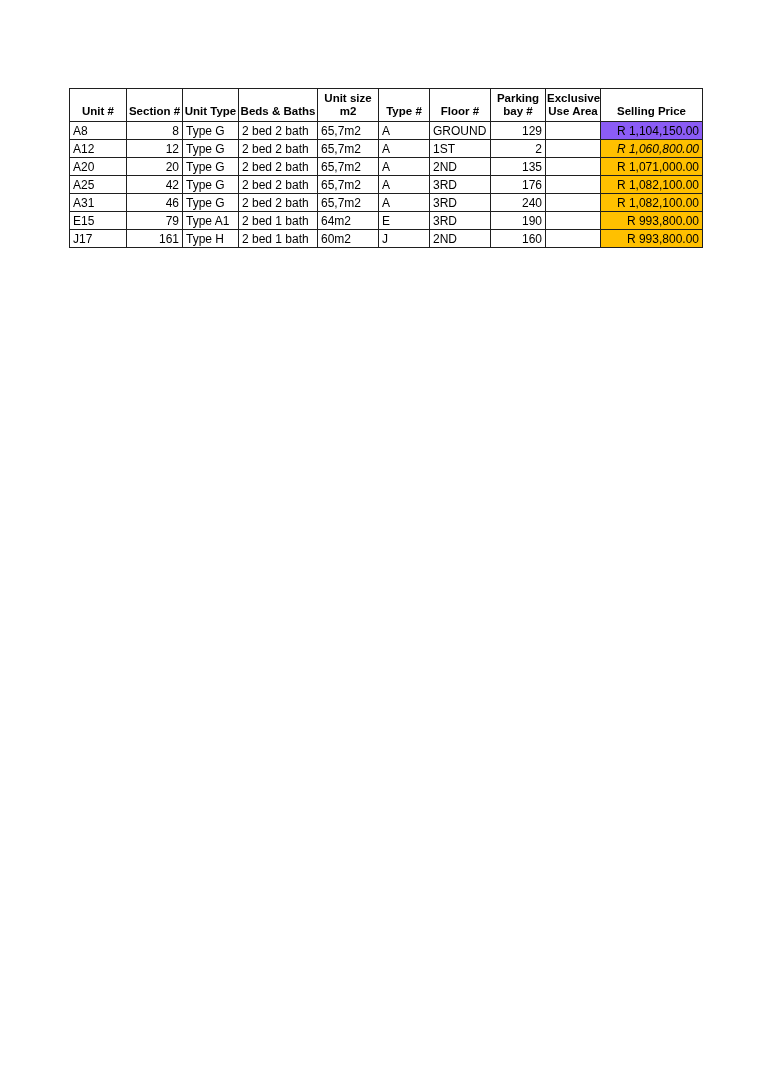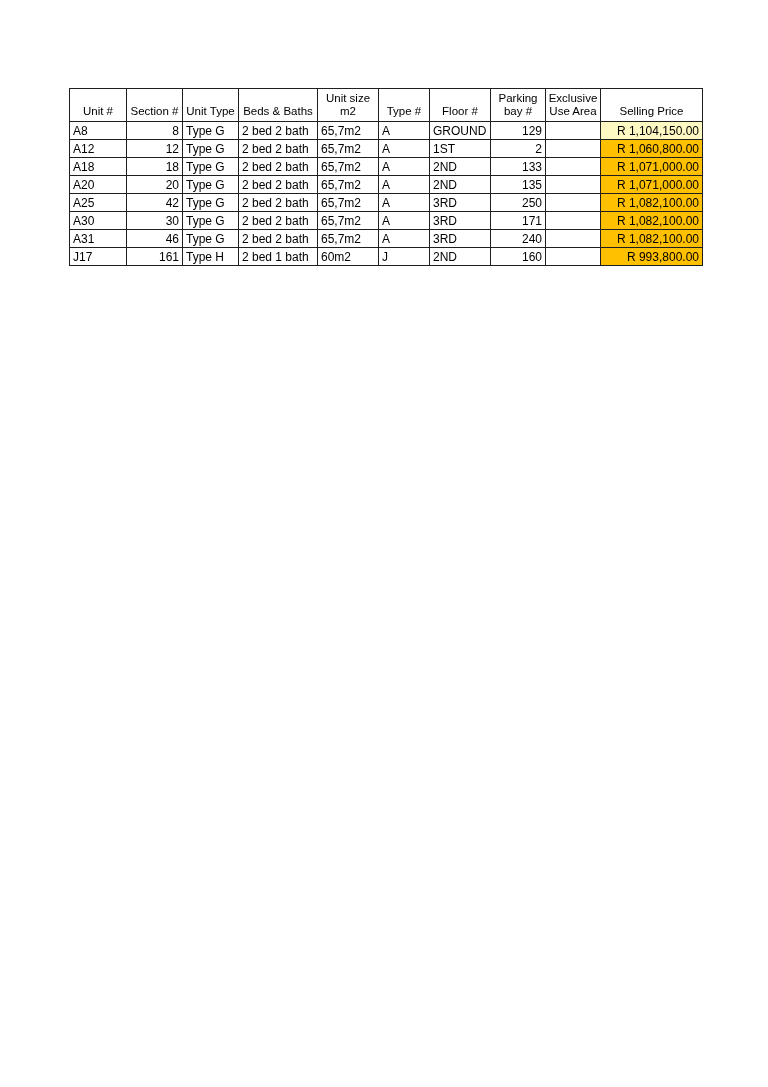--- a/index.html
+++ b/index.html
@@ -22,21 +22,21 @@
   }
   table.units th, table.units td {
     border: 1px solid #1f1f1f;
     overflow: hidden;
     white-space: nowrap;
   }
   table.units thead tr { height: 33px; }
   table.units tbody tr { height: 18px; }
   table.units th {
     font-size: 11.5px;
-    font-weight: normal;
+    font-weight: bold;
     text-align: center;
     vertical-align: bottom;
     padding: 0 1px 2px 1px;
     white-space: pre-line;
     line-height: 1.18;
   }
   table.units td {
     font-size: 12px;
     vertical-align: middle;
     padding: 0 3px;
@@ -98,45 +98,33 @@
         <tr>
           <td class="al">A8</td>
           <td class="ar">8</td>
           <td class="al">Type G</td>
           <td class="al">2 bed 2 bath</td>
           <td class="al">65,7m2</td>
           <td class="al">A</td>
           <td class="al">GROUND</td>
           <td class="ar">129</td>
           <td class="al"></td>
-          <td class="price" style="background: #fef9c3;">R 1,104,150.00</td>
+          <td class="price" style="background: #8b5cf6;">R 1,104,150.00</td>
         </tr>
         <tr>
           <td class="al">A12</td>
           <td class="ar">12</td>
           <td class="al">Type G</td>
           <td class="al">2 bed 2 bath</td>
           <td class="al">65,7m2</td>
           <td class="al">A</td>
           <td class="al">1ST</td>
           <td class="ar">2</td>
           <td class="al"></td>
-          <td class="price" style="background: rgb(255, 192, 0);">R 1,060,800.00</td>
-        </tr>
-        <tr>
-          <td class="al">A18</td>
-          <td class="ar">18</td>
-          <td class="al">Type G</td>
-          <td class="al">2 bed 2 bath</td>
-          <td class="al">65,7m2</td>
-          <td class="al">A</td>
-          <td class="al">2ND</td>
-          <td class="ar">133</td>
-          <td class="al"></td>
-          <td class="price" style="background: rgb(255, 192, 0);">R 1,071,000.00</td>
+          <td class="price" style="background: rgb(255, 192, 0); font-style: italic;">R 1,060,800.00</td>
         </tr>
         <tr>
           <td class="al">A20</td>
           <td class="ar">20</td>
           <td class="al">Type G</td>
           <td class="al">2 bed 2 bath</td>
           <td class="al">65,7m2</td>
           <td class="al">A</td>
           <td class="al">2ND</td>
           <td class="ar">135</td>
@@ -144,47 +132,47 @@
           <td class="price" style="background: rgb(255, 192, 0);">R 1,071,000.00</td>
         </tr>
         <tr>
           <td class="al">A25</td>
           <td class="ar">42</td>
           <td class="al">Type G</td>
           <td class="al">2 bed 2 bath</td>
           <td class="al">65,7m2</td>
           <td class="al">A</td>
           <td class="al">3RD</td>
-          <td class="ar">250</td>
-          <td class="al"></td>
-          <td class="price" style="background: rgb(255, 192, 0);">R 1,082,100.00</td>
-        </tr>
-        <tr>
-          <td class="al">A30</td>
-          <td class="ar">30</td>
-          <td class="al">Type G</td>
-          <td class="al">2 bed 2 bath</td>
-          <td class="al">65,7m2</td>
-          <td class="al">A</td>
-          <td class="al">3RD</td>
-          <td class="ar">171</td>
+          <td class="ar">176</td>
           <td class="al"></td>
           <td class="price" style="background: rgb(255, 192, 0);">R 1,082,100.00</td>
         </tr>
         <tr>
           <td class="al">A31</td>
           <td class="ar">46</td>
           <td class="al">Type G</td>
           <td class="al">2 bed 2 bath</td>
           <td class="al">65,7m2</td>
           <td class="al">A</td>
           <td class="al">3RD</td>
           <td class="ar">240</td>
           <td class="al"></td>
           <td class="price" style="background: rgb(255, 192, 0);">R 1,082,100.00</td>
+        </tr>
+        <tr>
+          <td class="al">E15</td>
+          <td class="ar">79</td>
+          <td class="al">Type A1</td>
+          <td class="al">2 bed 1 bath</td>
+          <td class="al">64m2</td>
+          <td class="al">E</td>
+          <td class="al">3RD</td>
+          <td class="ar">190</td>
+          <td class="al"></td>
+          <td class="price" style="background: rgb(255, 192, 0);">R 993,800.00</td>
         </tr>
         <tr>
           <td class="al">J17</td>
           <td class="ar">161</td>
           <td class="al">Type H</td>
           <td class="al">2 bed 1 bath</td>
           <td class="al">60m2</td>
           <td class="al">J</td>
           <td class="al">2ND</td>
           <td class="ar">160</td>

